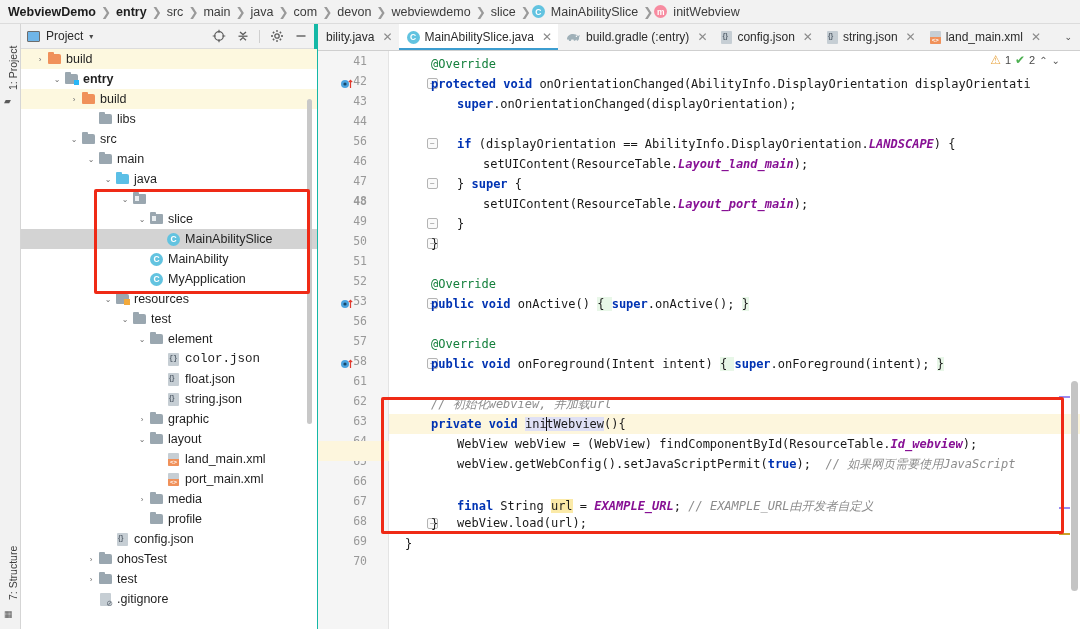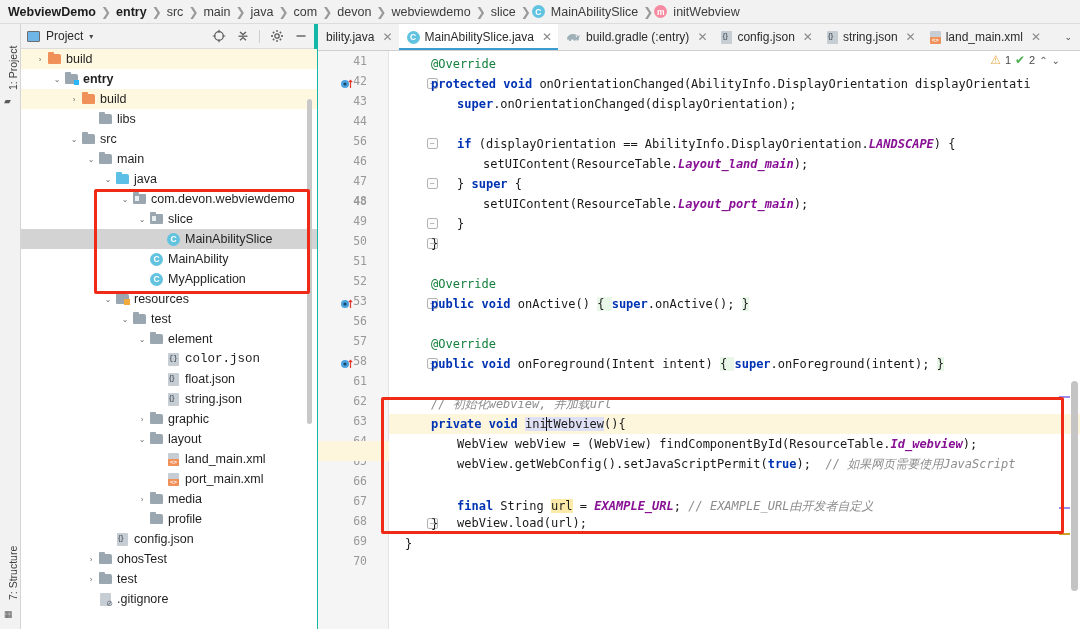--- a/index.html
+++ b/index.html
@@ -299,21 +299,20 @@
           <span class="ico">
             <span class="fold blue"></span>
           </span>
           <span class="lbl">java</span>
         </div>
         <div class="row" style="padding-left: 98px;">
           <span class="arrow">⌄</span>
           <span class="ico">
             <span class="pkg"></span>
           </span>
-          <span class="lbl">com.devon.webviewdemo</span>
         </div>
         <div class="row" style="padding-left: 115px;">
           <span class="arrow">⌄</span>
           <span class="ico">
             <span class="pkg"></span>
           </span>
           <span class="lbl">slice</span>
         </div>
         <div class="row sel" style="padding-left: 132px;">
           <span class="arrow"></span>

